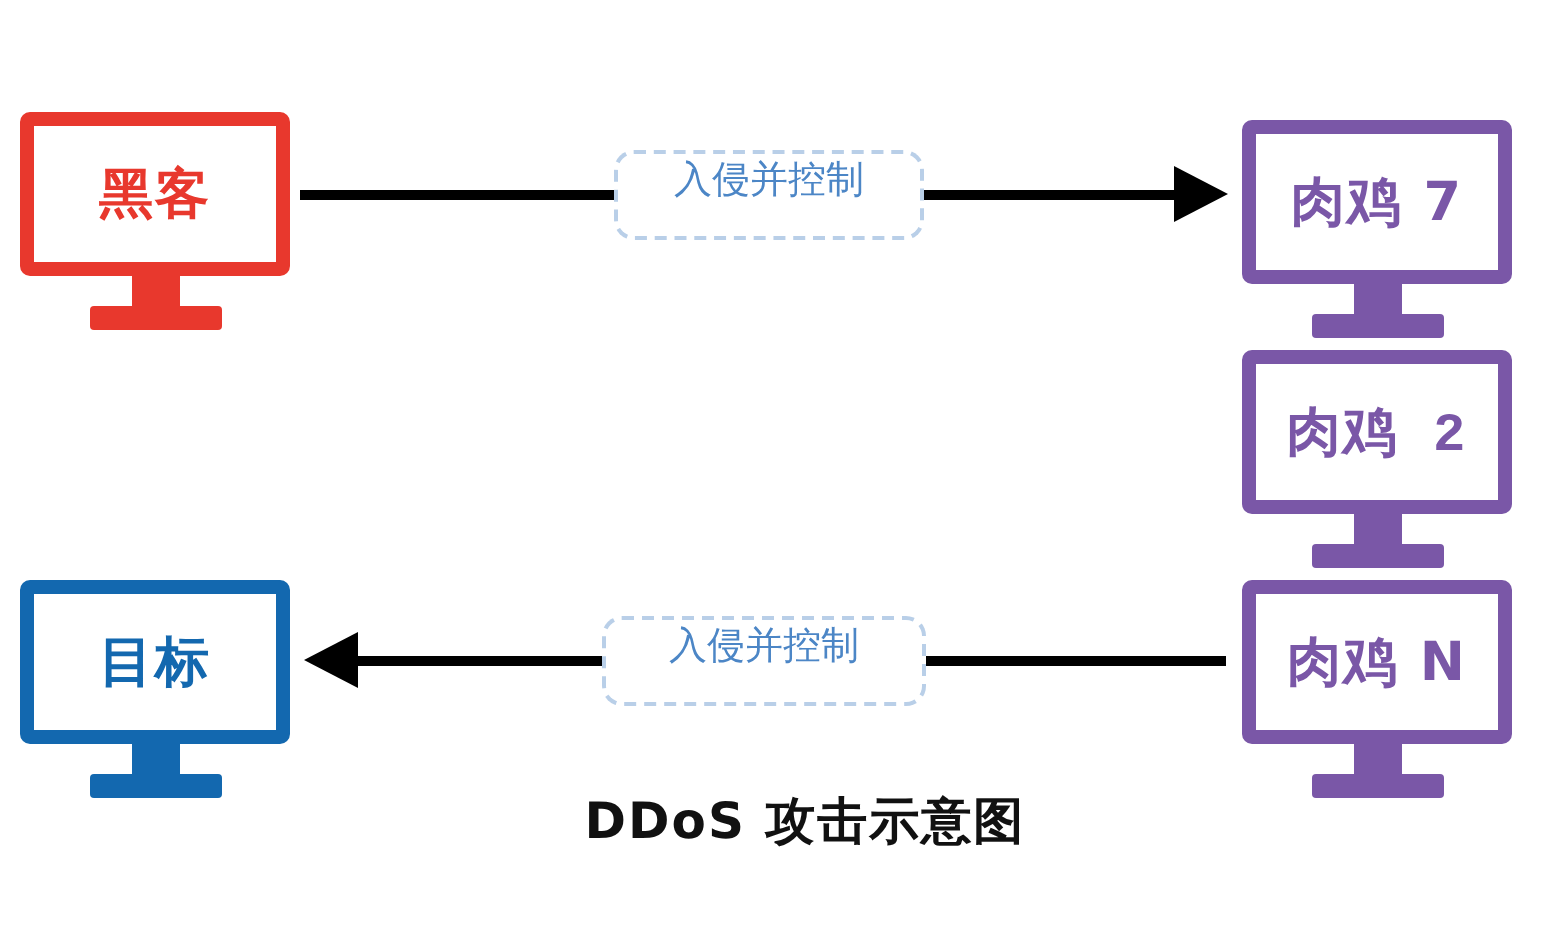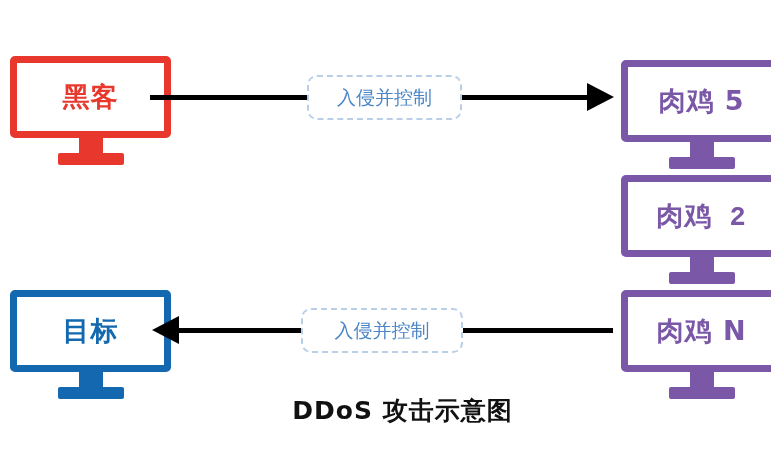--- a/index.html
+++ b/index.html
@@ -1,41 +1,41 @@
 <!DOCTYPE html>
 <html><head>
 <meta charset="utf-8">
 <style>
   * { margin:0; padding:0; box-sizing:border-box; }
   html,body { background:#ffffff; }
   body { font-family:"DejaVu Sans", sans-serif; }
   .canvas { position:relative; width:771px; height:475px; background:#ffffff; overflow:hidden; margin:0 auto; }
 
   
-  .monitor { position:absolute; width:161px; }
+  .monitor { position:absolute; width:135px; }
   .monitor .screen {
     height:82px; border:7px solid var(--c,#333); border-radius:5px;
     background:#ffffff; display:flex; align-items:center; justify-content:center;
   }
   .monitor .screen .label {
     font-size:27px; font-weight:700; color:var(--c,#333); letter-spacing:1px; white-space:nowrap;
   }
   .monitor .neck { width:24px; height:15px; background:var(--c,#333); margin:0 auto; }
   .monitor .base { width:66px; height:12px; background:var(--c,#333); margin:0 auto; border-radius:2px; }
 
   
   .arrow-line { position:absolute; height:5px; background:#000; z-index:1; }
   .arrow-head { position:absolute; width:0; height:0; border-top:14px solid transparent; border-bottom:14px solid transparent; z-index:1; }
   .arrow-head.right { border-left:27px solid #000; }
   .arrow-head.left  { border-right:27px solid #000; }
 
   
   .arrow-label {
     position:absolute; background:#ffffff; border:2px dashed #b9cfe8; border-radius:10px;
-    display:flex; align-items:center; justify-content:center; z-index:2;
+    display:flex; align-items:flex-start; justify-content:center; z-index:2;
   }
   .arrow-label .arrow-label-text { font-size:19px; color:#4c86c6; white-space:nowrap; }
 
   
   .title {
     position:absolute; left:0; right:0; top:394px; text-align:center;
     font-size:25px; font-weight:600; color:#111111; letter-spacing:1px;padding-left:34px;
   }
 </style>
 </head>
@@ -58,21 +58,21 @@
   <div class="monitor" style="left: 10px; top: 56px; --c: #e8382d;">
     <div class="screen">
       <span class="label">黑客</span>
     </div>
     <div class="neck"></div>
     <div class="base"></div>
   </div>
 
   <div class="monitor" style="left: 621px; top: 60px; --c: #7a57a7;">
     <div class="screen">
-      <span class="label">肉鸡 5</span>
+      <span class="label">肉鸡 7</span>
     </div>
     <div class="neck"></div>
     <div class="base"></div>
   </div>
 
   <div class="monitor" style="left: 621px; top: 175px; font-family: Liberation Mono, monospace; --c: #7a57a7;">
     <div class="screen">
       <span class="label">肉鸡 2</span>
     </div>
     <div class="neck"></div>

